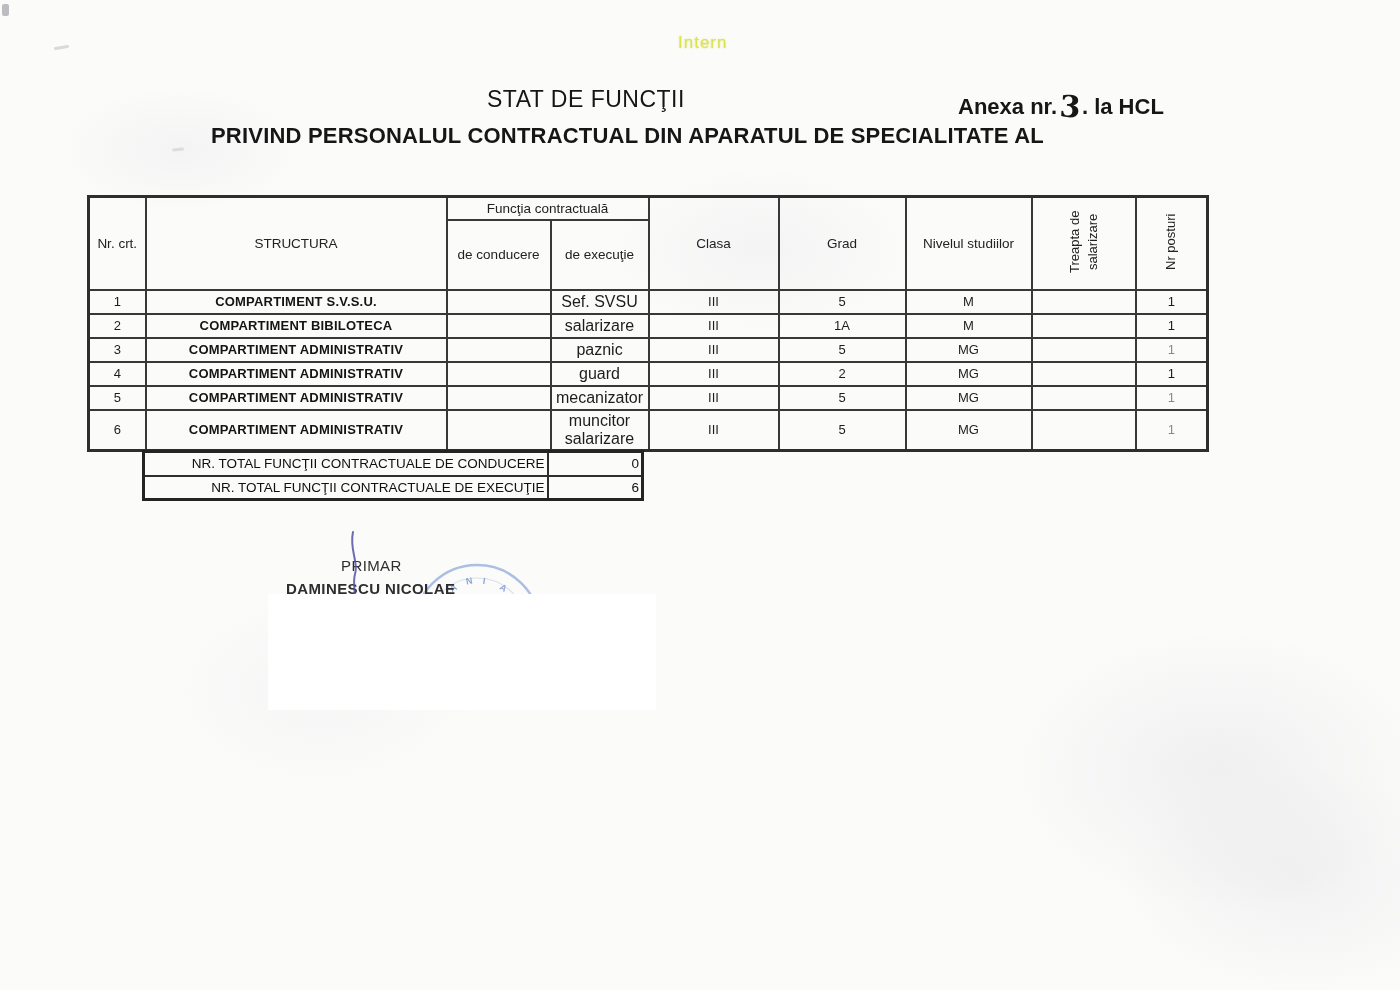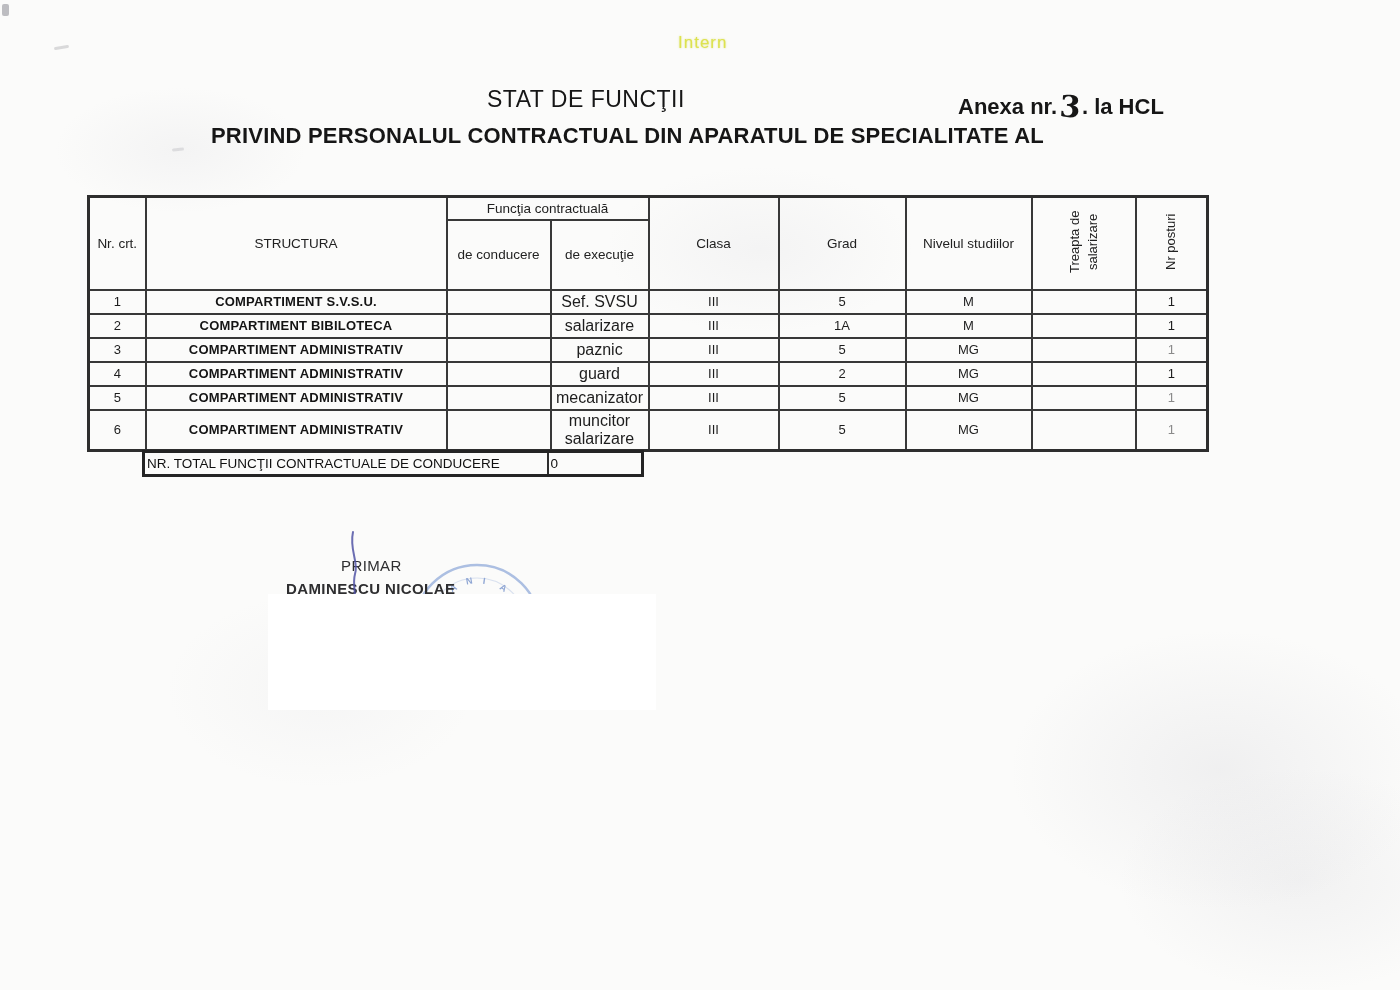--- a/index.html
+++ b/index.html
@@ -64,21 +64,21 @@
   td.faded { color:#8a8a8a; }
 
   table.totals {
     position:absolute; left:142px; top:450px;
     width:502px; table-layout:fixed; border-collapse:collapse;
     border:3px solid #242424;
     font-size:13.5px; color:#101010;
   }
   table.totals td {
     border:2px solid #2e2e2e; height:24px;
-    text-align:left; vertical-align:middle; padding:0 2px;
+    text-align:right; vertical-align:middle; padding:0 2px;
   }
 
   .sig-role { position:absolute; left:341px; top:557px; font-size:15px; font-weight:400; color:#2e2e30; letter-spacing:.4px; }
   .sig-name { position:absolute; left:286px; top:580px; font-size:15px; font-weight:700; color:#2e2e30; letter-spacing:.4px; }
 
   .pen { position:absolute; left:338px; top:528px; }
 
   .stamp { position:absolute; left:397px; top:552px; width:160px; height:160px; }
   .stamp svg { position:absolute; left:0; top:0; }
   .stamp .arc-letter {
@@ -205,20 +205,24 @@
   <table class="totals">
     <colgroup>
         <col style="width:404px">
         <col style="width:95px">
       </colgroup>
     <tbody>
         <tr>
       <td>NR. TOTAL FUNCŢII CONTRACTUALE DE CONDUCERE</td>
       <td>0</td>
     </tr>
+    <tr>
+      <td>NR. TOTAL FUNCŢII CONTRACTUALE DE EXECUŢIE</td>
+      <td>6</td>
+    </tr>
   </tbody>
     </table>
 
   <div class="stamp">
     <svg width="160" height="160" viewBox="0 0 160 160">
       <circle cx="80" cy="76" r="63" fill="none" stroke="#9db4dd" stroke-width="2.5" opacity="0.85"></circle>
       <circle cx="80" cy="76" r="50" fill="none" stroke="#b8c8e6" stroke-width="1.2" opacity="0.5"></circle>
     </svg>
     <span class="arc-letter" style="left:53px; top:31px; transform:rotate(-30deg);">A</span>
     <span class="arc-letter" style="left:69px; top:24px; transform:rotate(-10deg);">N</span>

